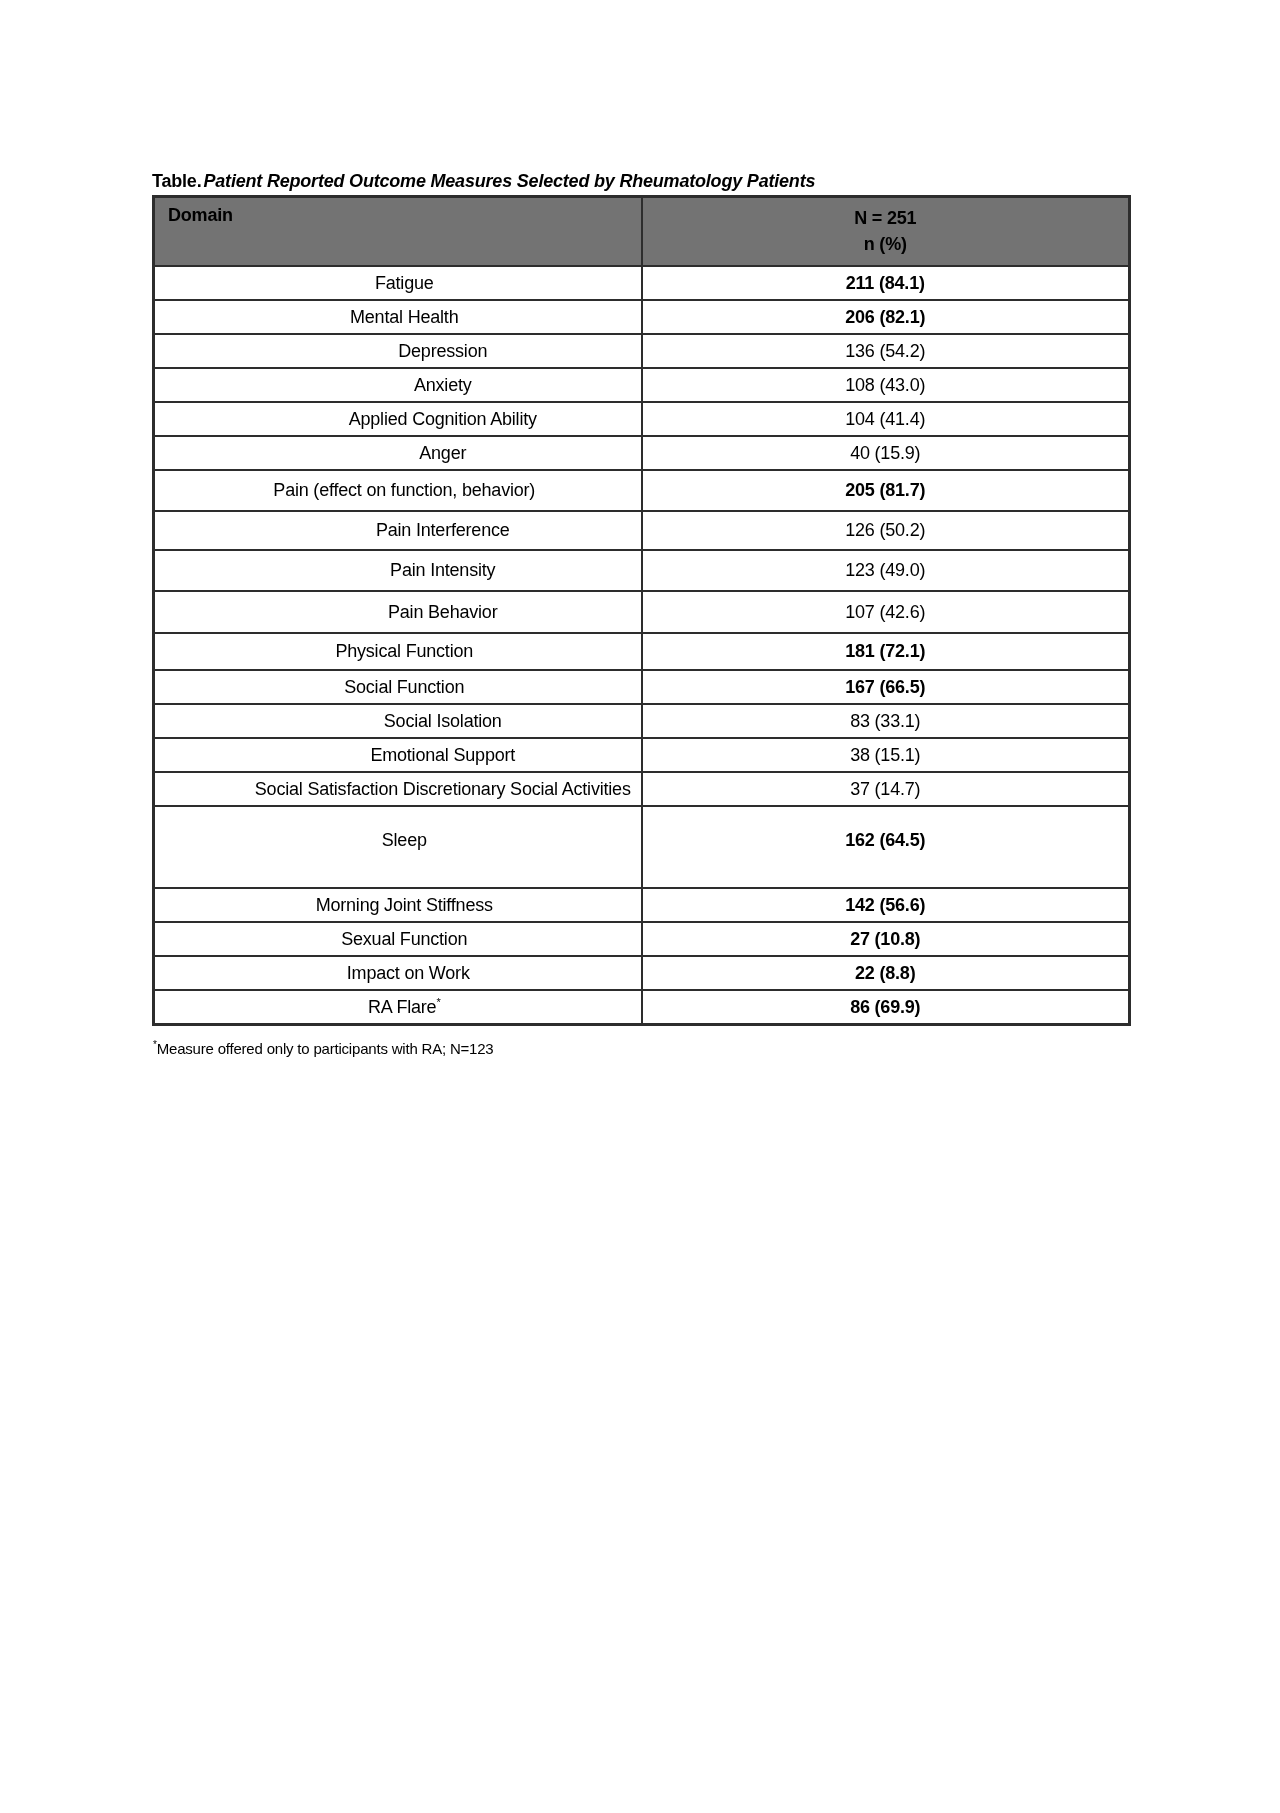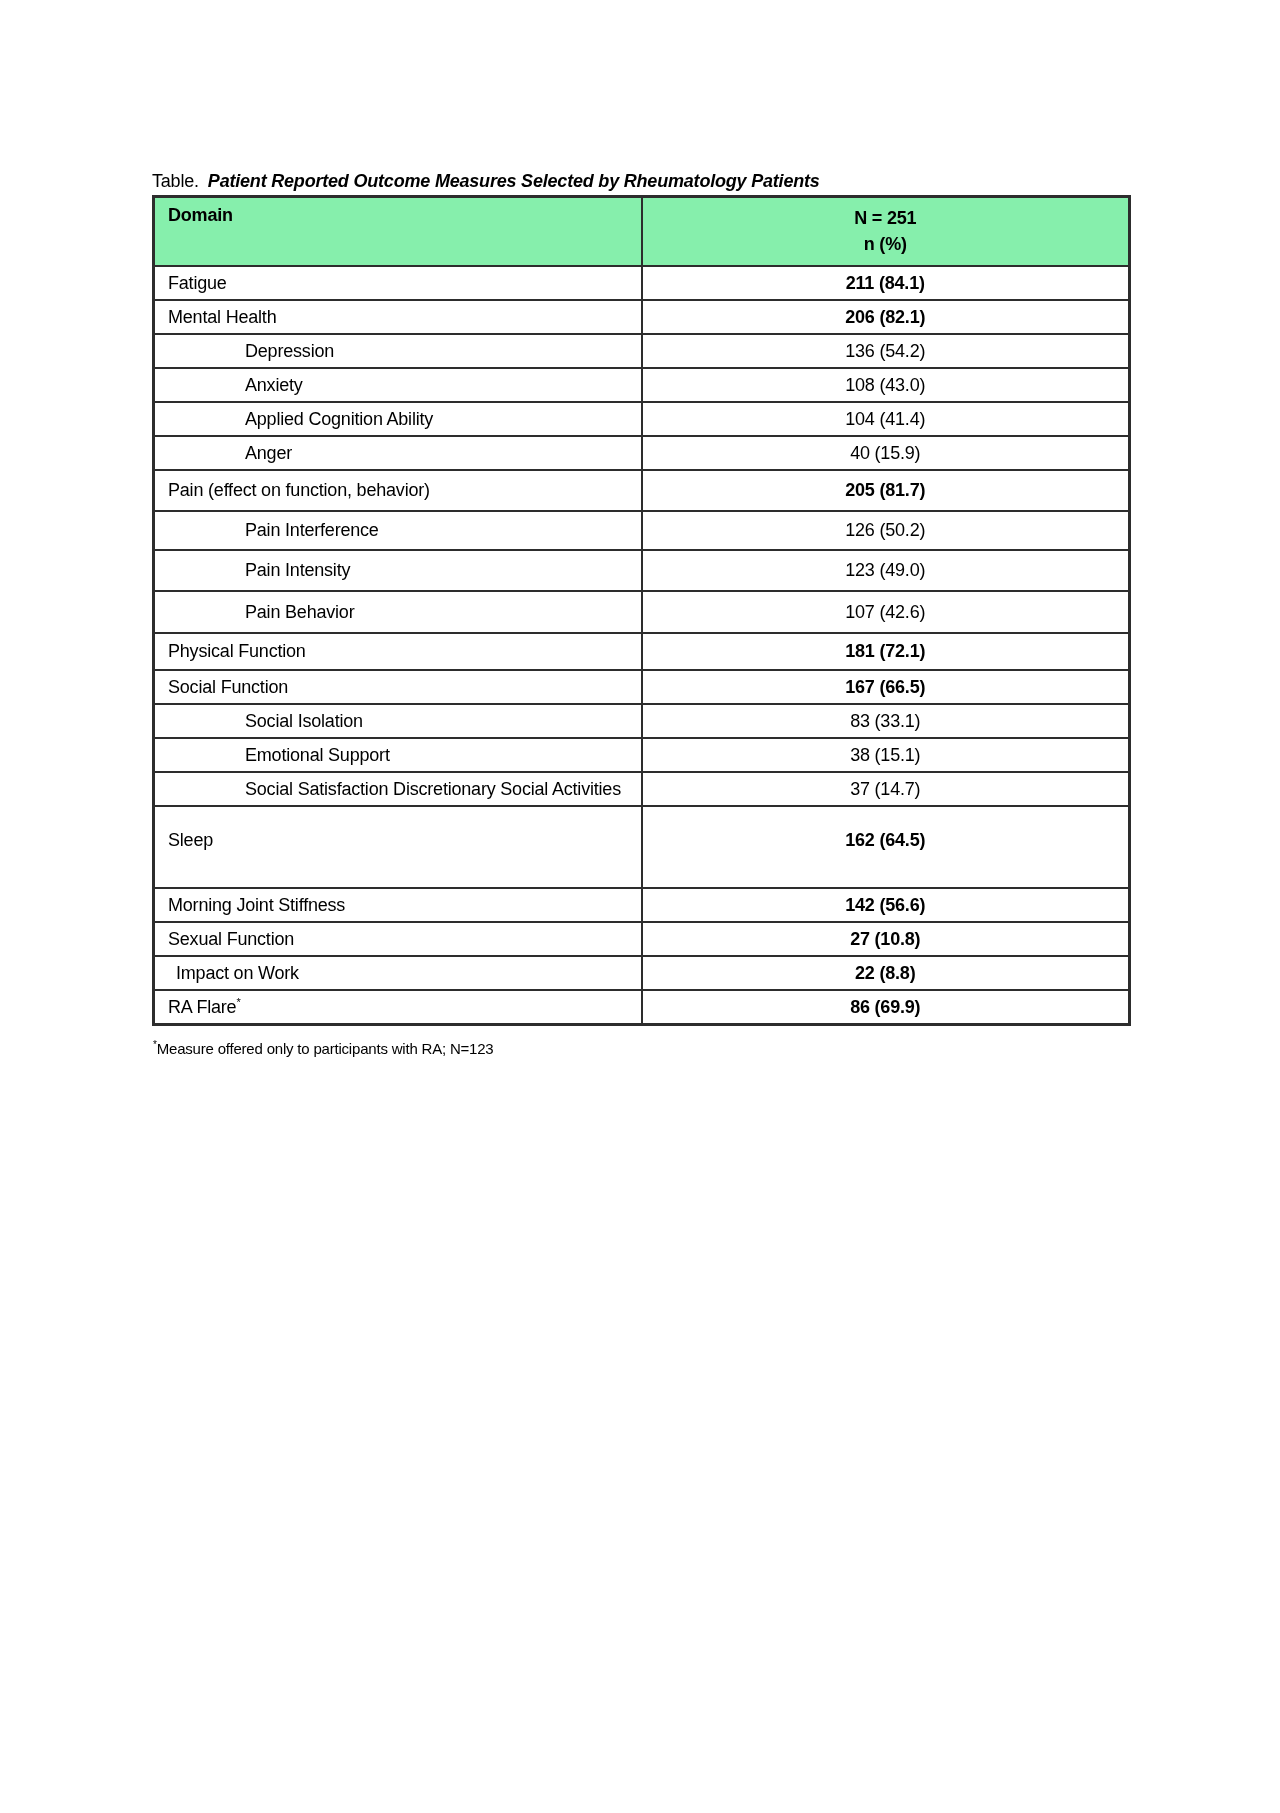--- a/index.html
+++ b/index.html
@@ -23,22 +23,22 @@
     width: 978px;
   }
   .doc-title {
     font-size: 18px;
     line-height: 22px;
     letter-spacing: -0.2px;
     margin-bottom: 3px;
     white-space: nowrap;
   }
   .doc-title .t-reg {
-    font-weight: normal;
-    margin-right: 9px;
+    font-weight: bold;
+    margin-right: 2px;
   }
   .doc-title .t-bold {
     font-weight: bold;
     font-style: italic;
   }
   table.prom-table {
     border-collapse: collapse;
     table-layout: fixed;
     width: 977px;
     font-size: 18px;
@@ -50,21 +50,21 @@
   table.prom-table th,
   table.prom-table td {
     border: 2px solid #2d2d2d;
     padding: 0;
     overflow: hidden;
   }
   table.prom-table {
     border: 3px solid #2d2d2d;
   }
   thead th {
-    background: #86efac;
+    background: #737373;
     font-weight: bold;
     border-bottom: 3px solid #2d2d2d;
     height: 60px;
   }
   thead th.domain-head {
     text-align: left;
     vertical-align: top;
     padding: 7px 0 0 13px;
   }
   thead th.n-head {
@@ -72,21 +72,21 @@
     vertical-align: top;
     padding-top: 7px;
     line-height: 26px;
     font-weight: bold;
   }
   tbody td {
     height: 32px;
     vertical-align: middle;
   }
   tbody td.domain-cell {
-    text-align: left;
+    text-align: center;
     padding-left: 13px;
   }
   tbody td.value-cell {
     text-align: center;
   }
   tbody tr.lvl1 td.domain-cell { padding-left: 90px; }
   tbody tr.lvl2 td.domain-cell { padding-left: 98px; }
   tbody tr.inset td.domain-cell { padding-left: 21px; }
   tbody tr.bold td.value-cell { font-weight: bold; }
   

